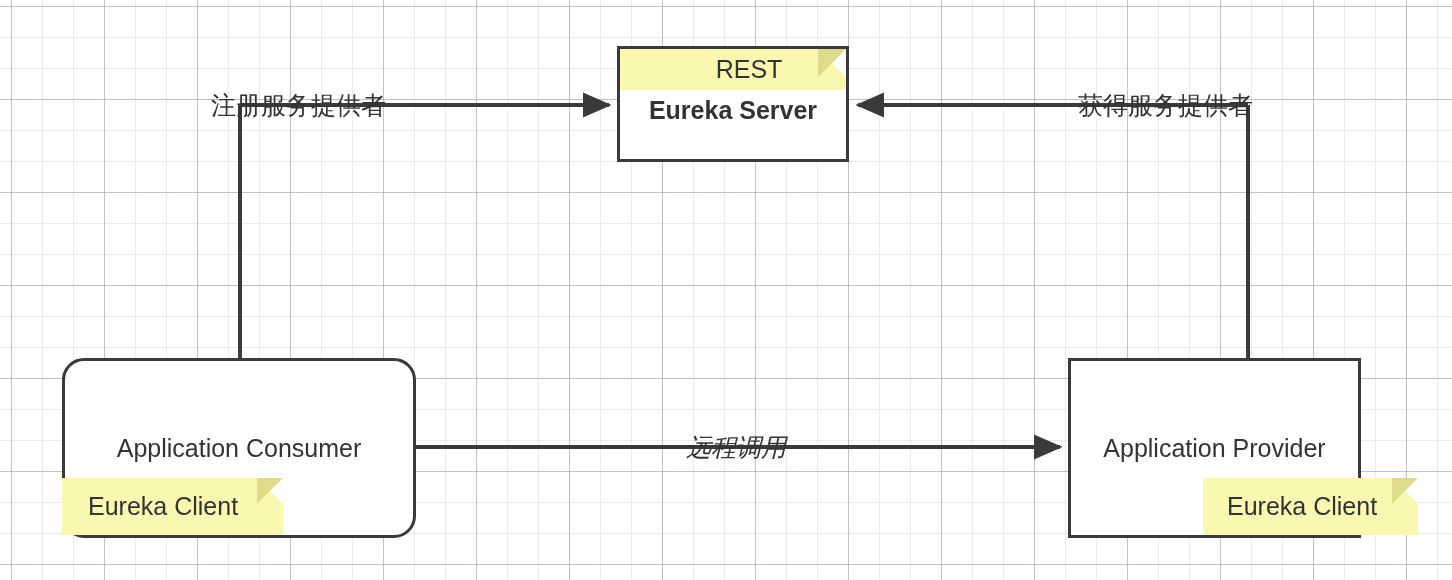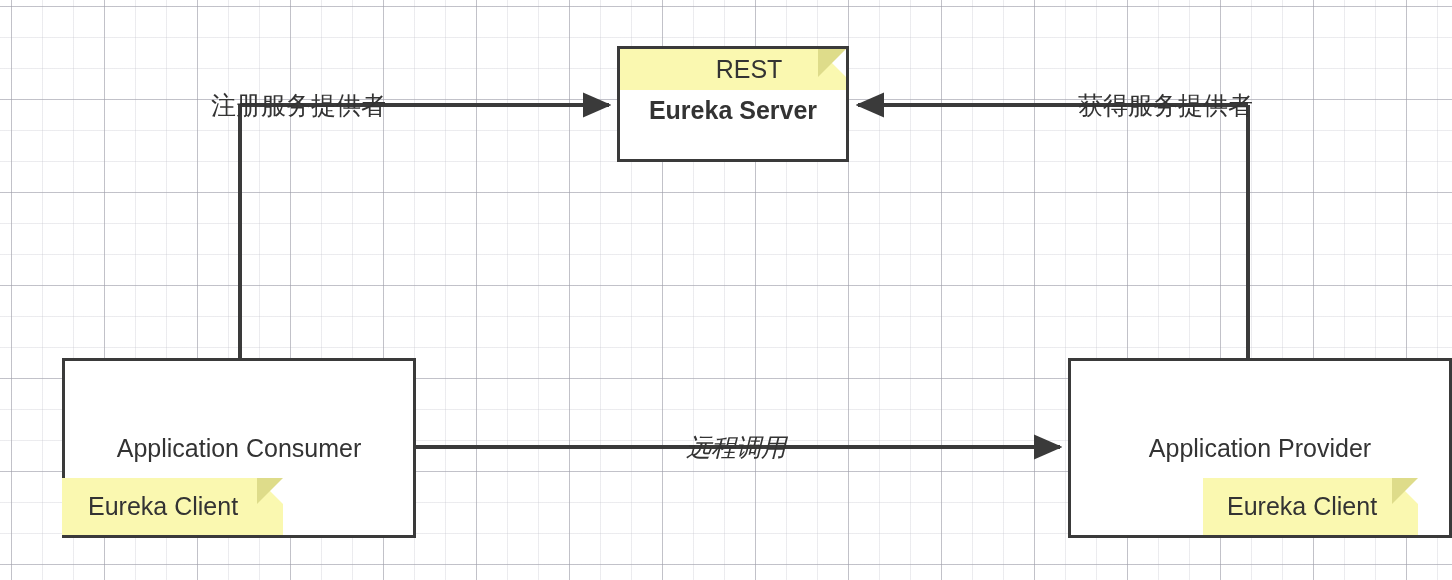--- a/index.html
+++ b/index.html
@@ -128,30 +128,30 @@
   <div class="node-box" style="left:617px; top:46px; width:232px; height:116px;">
 
     <div class="note" style="left:-0px; top:-0px; width:226px; height:41px;">
       <span class="note-text" style="left:0; right:0; top:6px; text-align:center; display:block;padding-left:32px;">REST</span>
       <span class="fold-white" style="border-width:0 28px 28px 0;"></span>
       <span class="fold-shade" style="border-width:28px 28px 0 0;"></span>
     </div>
     <span class="node-label" style="top:47px;font-weight:bold;">Eureka Server</span>
   </div>
 
-  <div class="node-box" style="left:62px; top:358px; width:354px; height:180px;">
+  <div class="node-box" style="left:62px; top:358px; width:354px; height:180px;border-radius:22px;">
     <span class="node-label" style="top:73px;">Application Consumer</span>
   </div>
   <div class="note" style="left:62px; top:478px; width:221px; height:57px;">
     <span class="note-text" style="left:26px; top:14px;">Eureka Client</span>
     <span class="fold-white" style="border-width:0 26px 26px 0;"></span>
     <span class="fold-shade" style="border-width:26px 26px 0 0;"></span>
   </div>
 
-  <div class="node-box" style="left:1068px; top:358px; width:384px; height:180px;">
+  <div class="node-box" style="left:1068px; top:358px; width:293px; height:180px;">
     <span class="node-label" style="top:73px;">Application Provider</span>
   </div>
   <div class="note" style="left:1203px; top:478px; width:215px; height:57px;">
     <span class="note-text" style="left:24px; top:14px;">Eureka Client</span>
     <span class="fold-white" style="border-width:0 26px 26px 0;"></span>
     <span class="fold-shade" style="border-width:26px 26px 0 0;"></span>
   </div>
 
   <span class="edge-label" style="left:211px; top:89px;">注册服务提供者</span>
 

